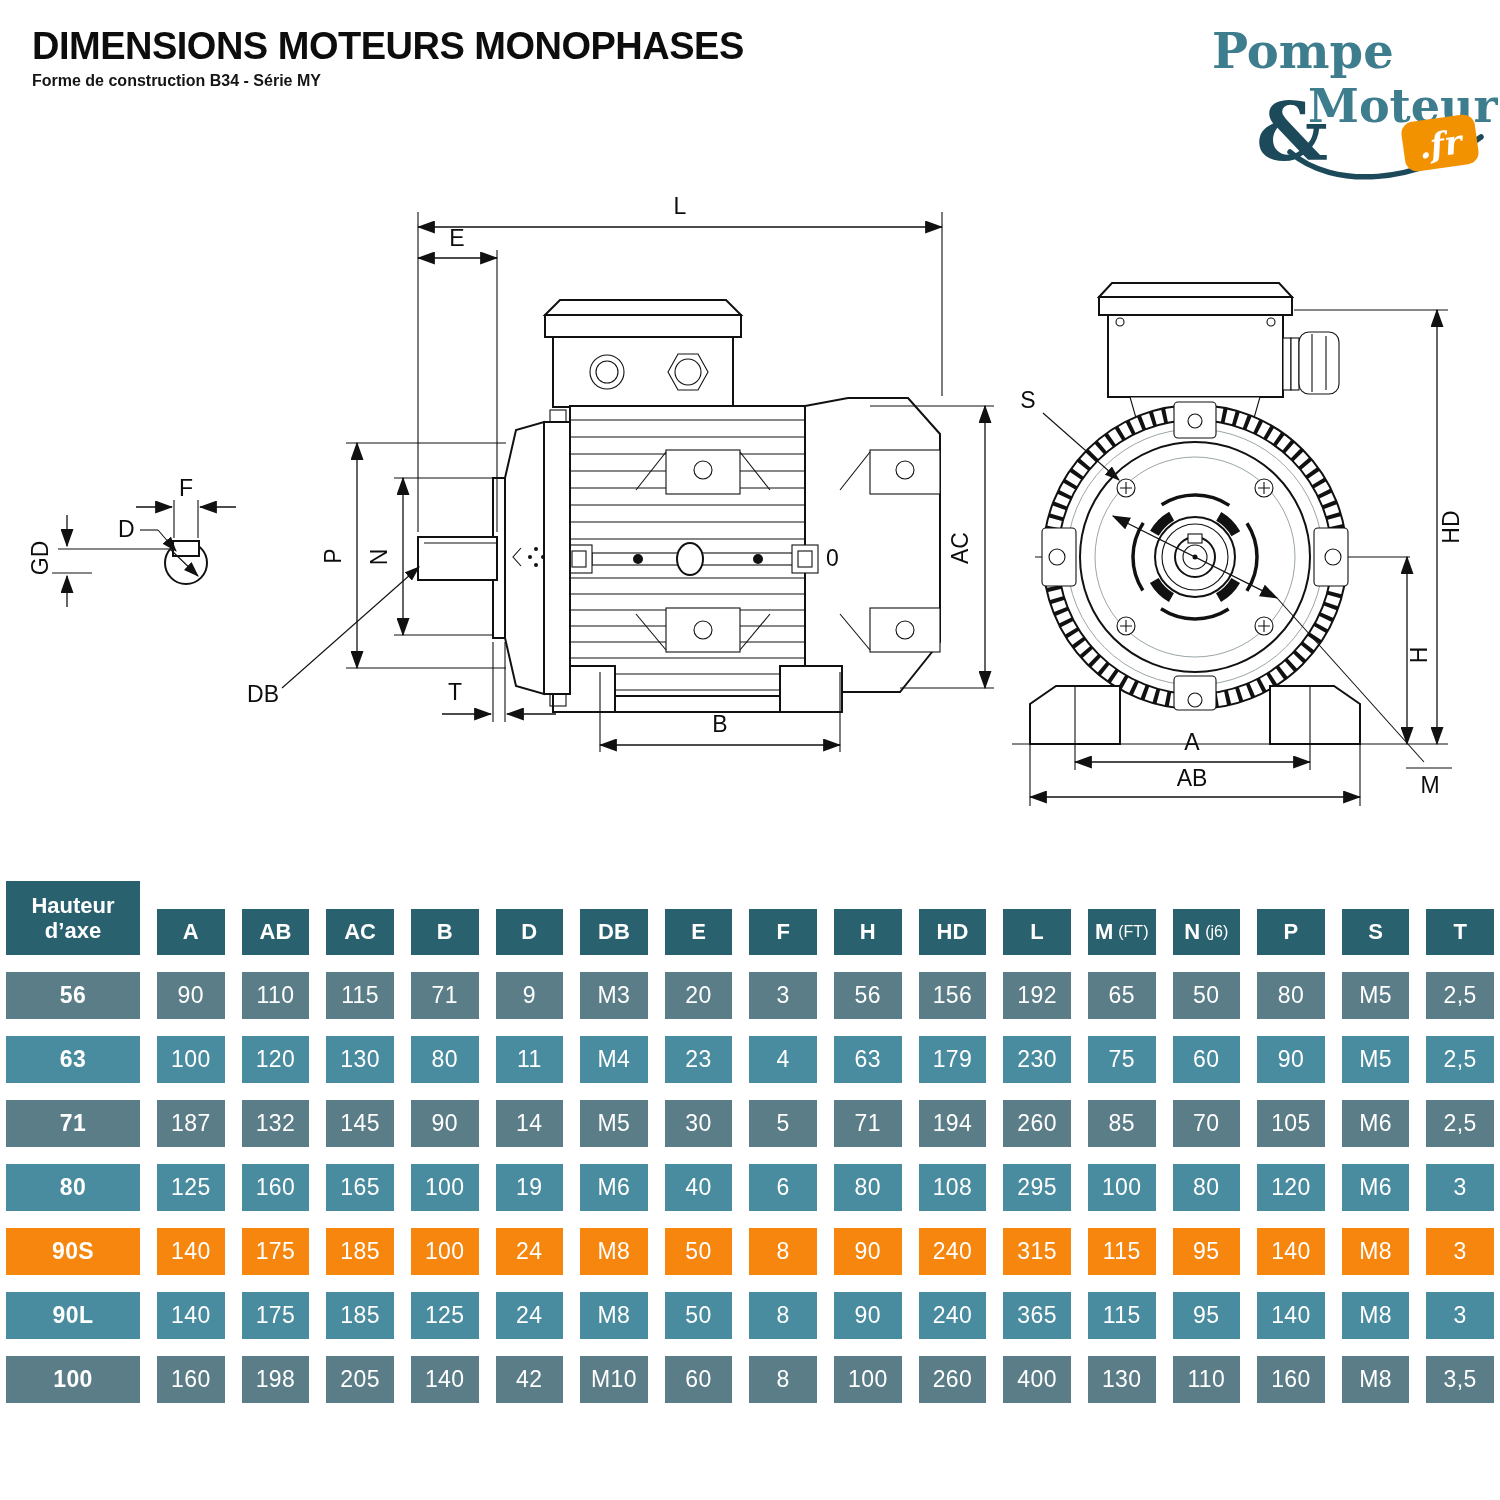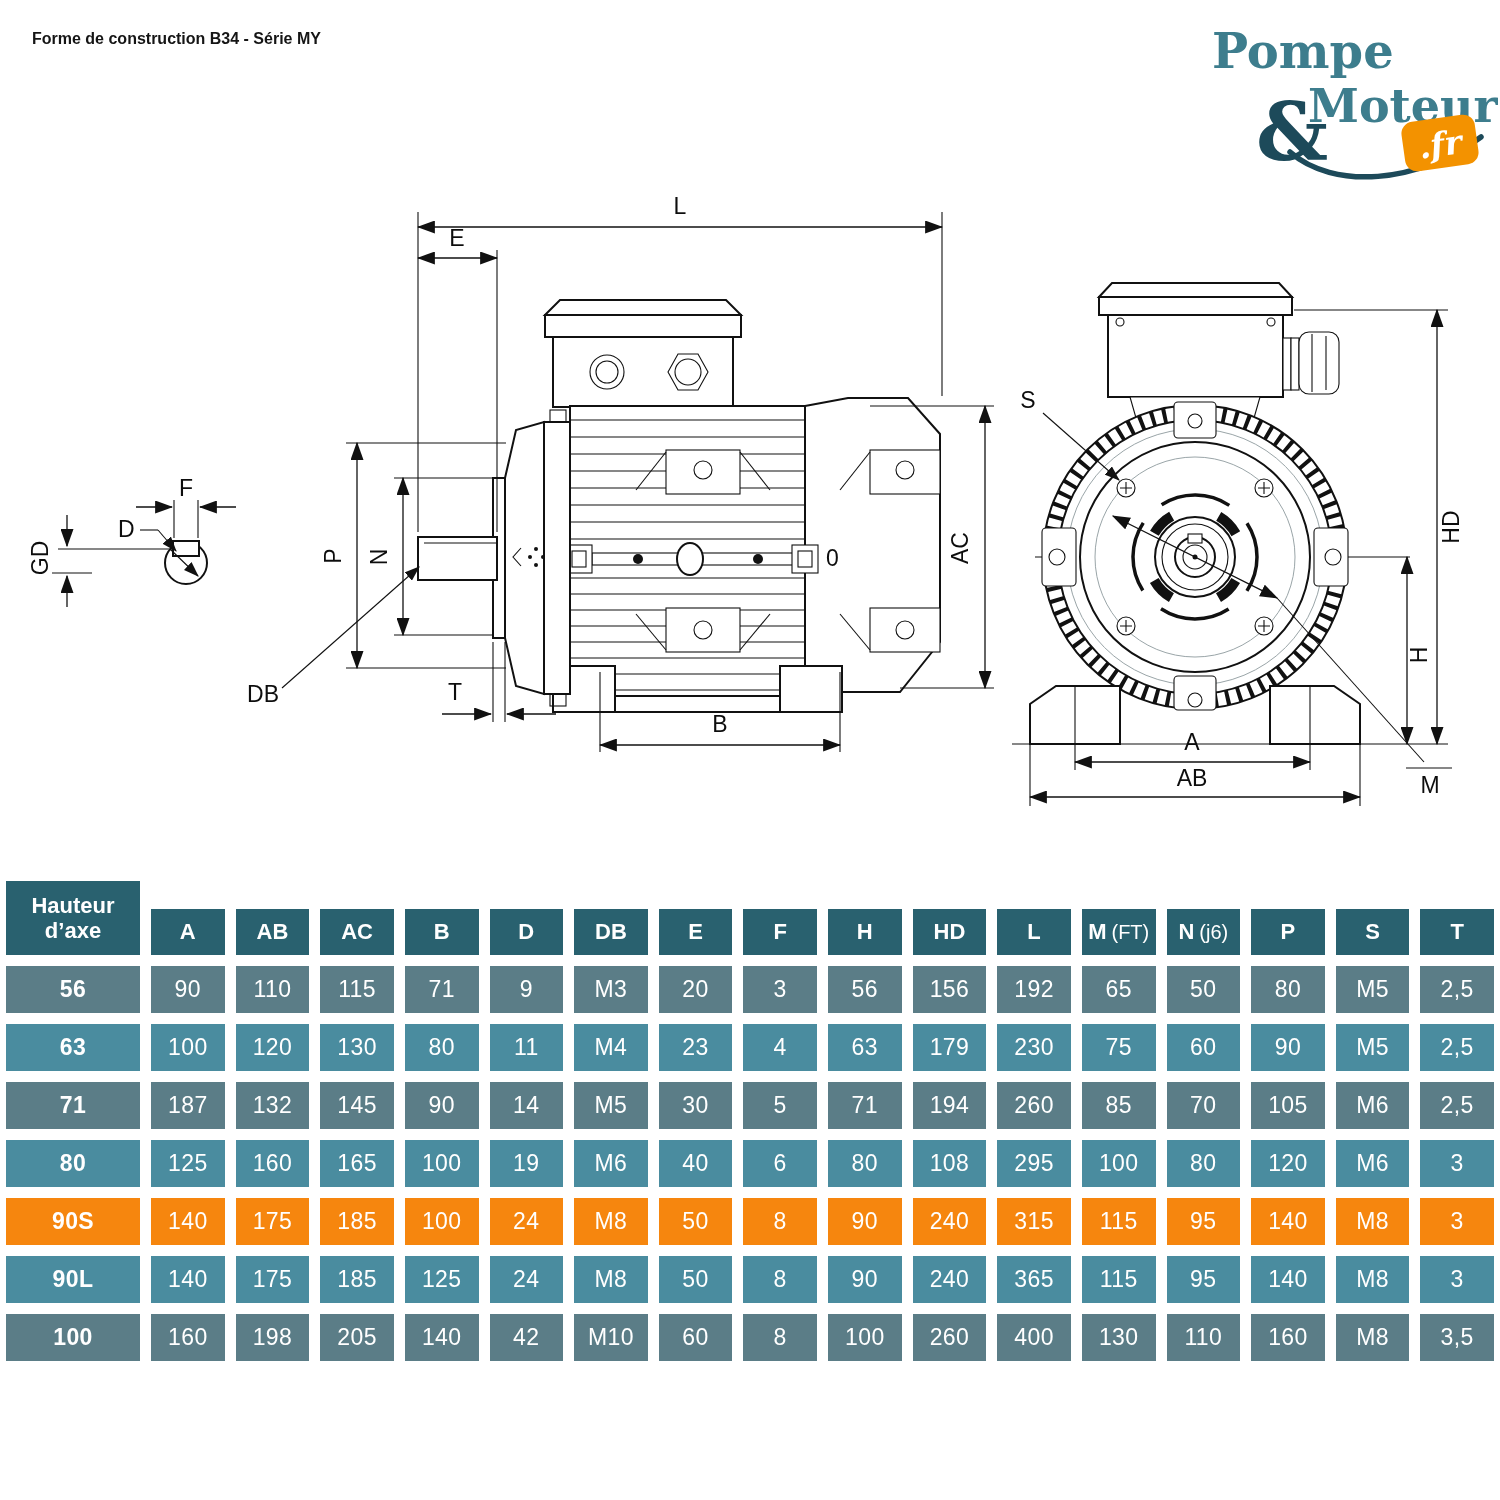--- a/index.html
+++ b/index.html
@@ -29,37 +29,38 @@
   .s1{stroke:#111;stroke-width:1.1;fill:none}
   .s1w{stroke:#111;stroke-width:1.1;fill:#fff}
   .dim{stroke:#111;stroke-width:1.3;fill:none}
   .faint{stroke:#9aa5a8;stroke-width:1;fill:none}
   .ink{fill:#111}
   .lbl{font-family:"Liberation Sans",sans-serif;font-size:23px;fill:#0d0d0d}
   .mid{text-anchor:middle}
 
   
   .tablewrap{position:absolute;left:6px;right:6px;top:881px;z-index:2}
-  .grid{display:grid;grid-template-columns:134px repeat(16,1fr);grid-template-rows:74px;grid-auto-rows:47px;gap:11px;background:#fff}
+  .grid{display:grid;grid-template-columns:134px repeat(16,1fr);grid-template-rows:74px;grid-auto-rows:47px;gap:17px;background:#fff}
   .th{background:var(--hdr,#29616f);color:var(--txt,#fff);display:flex;align-items:center;justify-content:center;
       font-weight:700;font-size:22px;height:46px;align-self:end}
   .th-corner{height:74px;align-self:stretch;text-align:center;line-height:1.15;padding:0 10px}
-  .th-sub{font-weight:400;font-size:20px;margin-left:5px}
+  .th-sub{font-weight:400;font-size:16px;margin-left:5px}
   .td{display:flex;align-items:center;justify-content:center;color:var(--txt,#fff);font-size:23px;letter-spacing:.4px}
   .td.a{background:var(--ra,#5b7d87)}
   .td.b{background:var(--rb,#4a8c9f)}
   .td.hl{background:var(--hl,#f6860e)}
   .rowlab{font-weight:700}
 </style>
 </head>
 <body>
 
 <div class="page">
 
   <div class="hdr">
+    <h1>DIMENSIONS MOTEURS MONOPHASES</h1>
     <div class="sub">Forme de construction B34 - Série MY</div>
   </div>
 
   <svg class="logo" width="300" height="185" viewBox="0 0 300 185">
     <text class="t1" x="14" y="58">Pompe</text>
     <text class="amp" x="58" y="150">&amp;</text>
     <text class="t2" x="110" y="112">Moteur</text>
     <path class="swoosh" d="M92,142 C135,180 220,174 283,127"></path>
     <g transform="rotate(-8 242 133)">
       <rect class="badge" x="205" y="108" width="74" height="50" rx="12"></rect>

